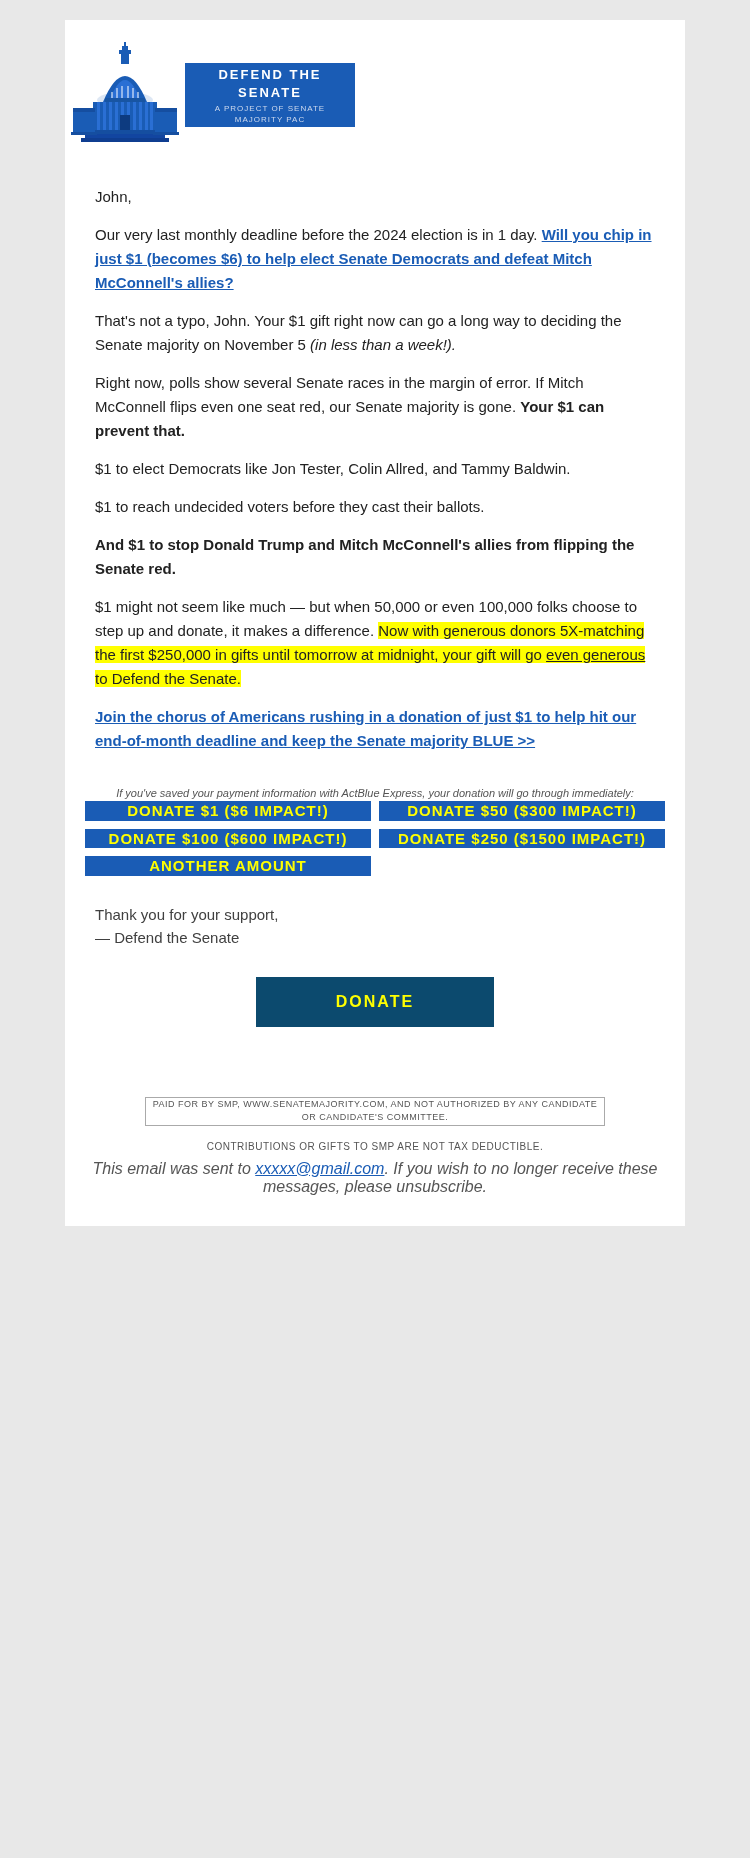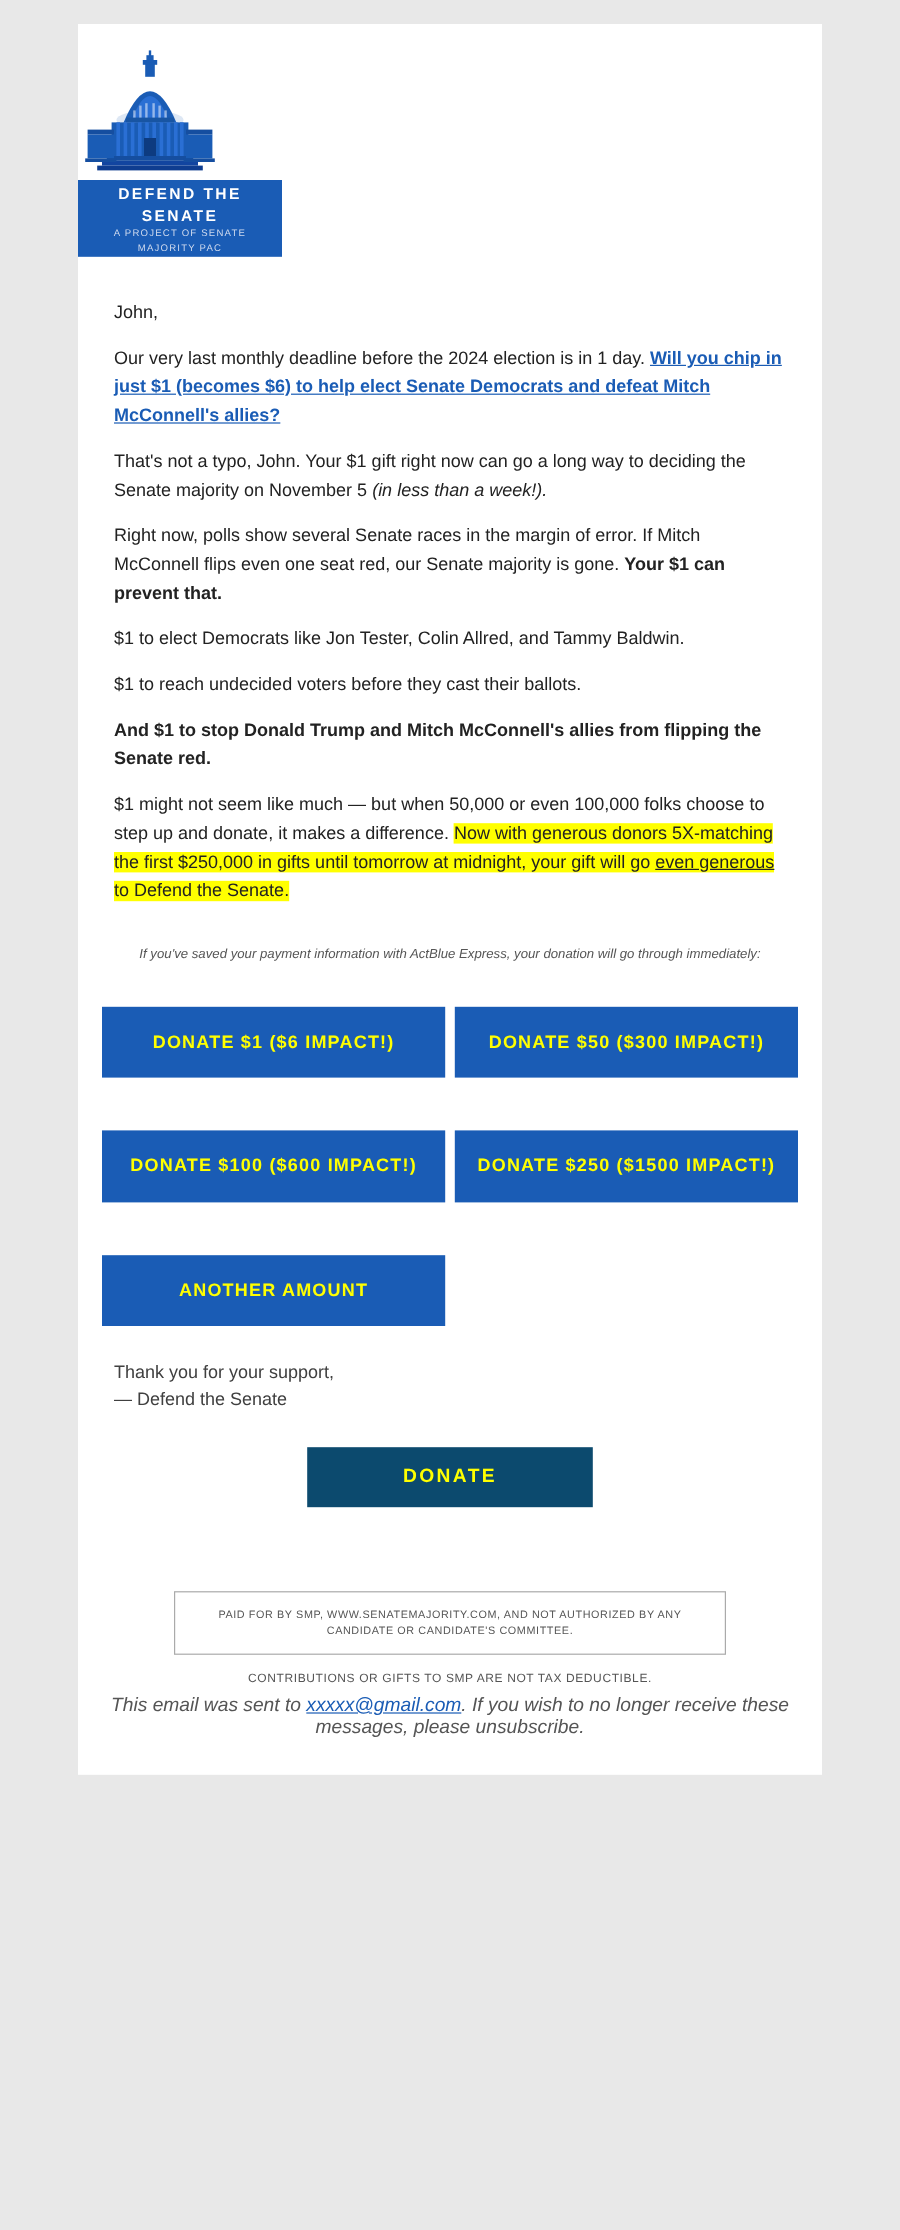--- a/index.html
+++ b/index.html
@@ -19,21 +19,22 @@
       padding: 0 0 30px 0;
     }
     .header {
       text-align: center;
       padding: 20px 0 15px 0;
       background: #fff;
     }
     
     .capitol-logo {
       display: flex;
-      flex-direction: column;
+      flex-direction: row;
+      align-items: center;
     }
     .capitol-svg {
       width: 120px;
       height: 110px;
     }
     .logo-banner {
       background: #1a5cb5;
       color: #fff;
       font-size: 11px;
       font-weight: bold;
@@ -93,26 +94,25 @@
       gap: 8px;
       margin: 0 20px 20px 20px;
     }
     .donate-btn {
       background: #1a5cb5;
       color: #ffff00;
       font-weight: 900;
       font-size: 15px;
       letter-spacing: 1px;
       text-align: center;
-      padding: 20px 10px;
+      padding: 0 10px;
       text-transform: uppercase;
       cursor: pointer;
       border: none;
       line-height: 1.3;
-      margin-top: 36px;
     }
     .thank-you {
       padding: 10px 30px 5px 30px;
     }
     .thank-you p {
       font-size: 15px;
       margin-bottom: 6px;
       color: #404040;
     }
     .main-donate-section {
@@ -131,21 +131,21 @@
       cursor: pointer;
       border: none;
       display: inline-block;
     }
     .footer-spacer {
       height: 40px;
     }
     .footer-legal {
       margin: 0 80px 15px 80px;
       border: 1px solid #aaa;
-      padding: 12px;
+      padding: 0;
       text-align: center;
       font-size: 9px;
       color: #555;
       letter-spacing: 0.5px;
       line-height: 1.5;
     }
     .footer-tax {
       text-align: center;
       font-size: 10px;
       color: #555;
@@ -252,20 +252,23 @@
     <p>$1 to reach undecided voters before they cast their ballots.</p>
 
     <p>
       <span class="bold">And $1 to stop Donald Trump and Mitch McConnell's allies from flipping the Senate red.</span>
     </p>
 
     <p>
       <span>$1 might not seem like much — but when 50,000 or even 100,000 folks choose to step up and donate, it makes a difference. </span><span class="highlight-yellow"><span>Now with generous donors 5X-matching the first $250,000 in gifts until tomorrow at midnight, your gift will go </span><span class="underline">even generous</span><span> to Defend the Senate.</span></span>
     </p>
 
+    <p>
+      <a class="link-blue" href="#">Join the chorus of Americans rushing in a donation of just $1 to help hit our end-of-month deadline and keep the Senate majority BLUE &gt;&gt;</a>
+    </p>
   </div>
 
   <p class="actblue-note">If you've saved your payment information with ActBlue Express, your donation will go through immediately:</p>
 
   <div class="donate-grid">
     <button class="donate-btn">DONATE $1 ($6 IMPACT!)</button>
     <button class="donate-btn">DONATE $50 ($300 IMPACT!)</button>
     <button class="donate-btn">DONATE $100 ($600 IMPACT!)</button>
     <button class="donate-btn">DONATE $250 ($1500 IMPACT!)</button>
     <button class="donate-btn">ANOTHER AMOUNT</button>

